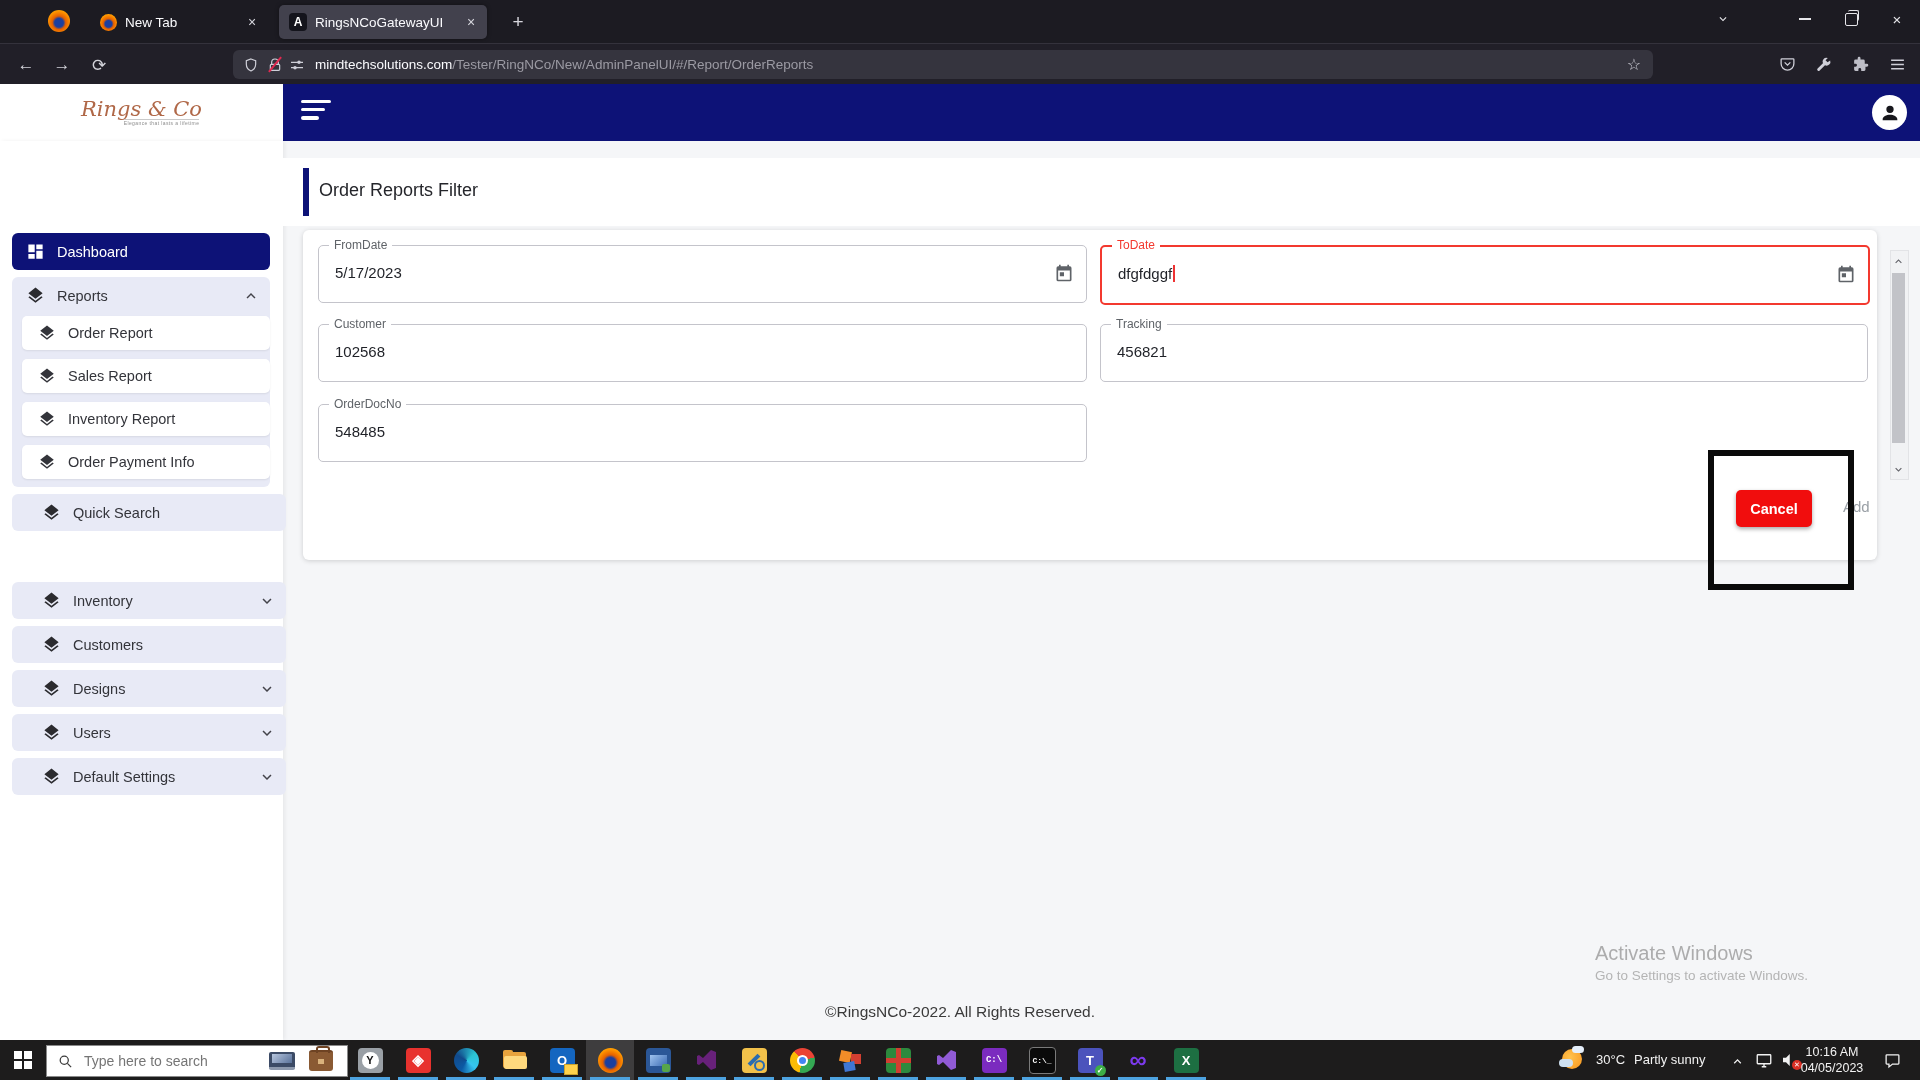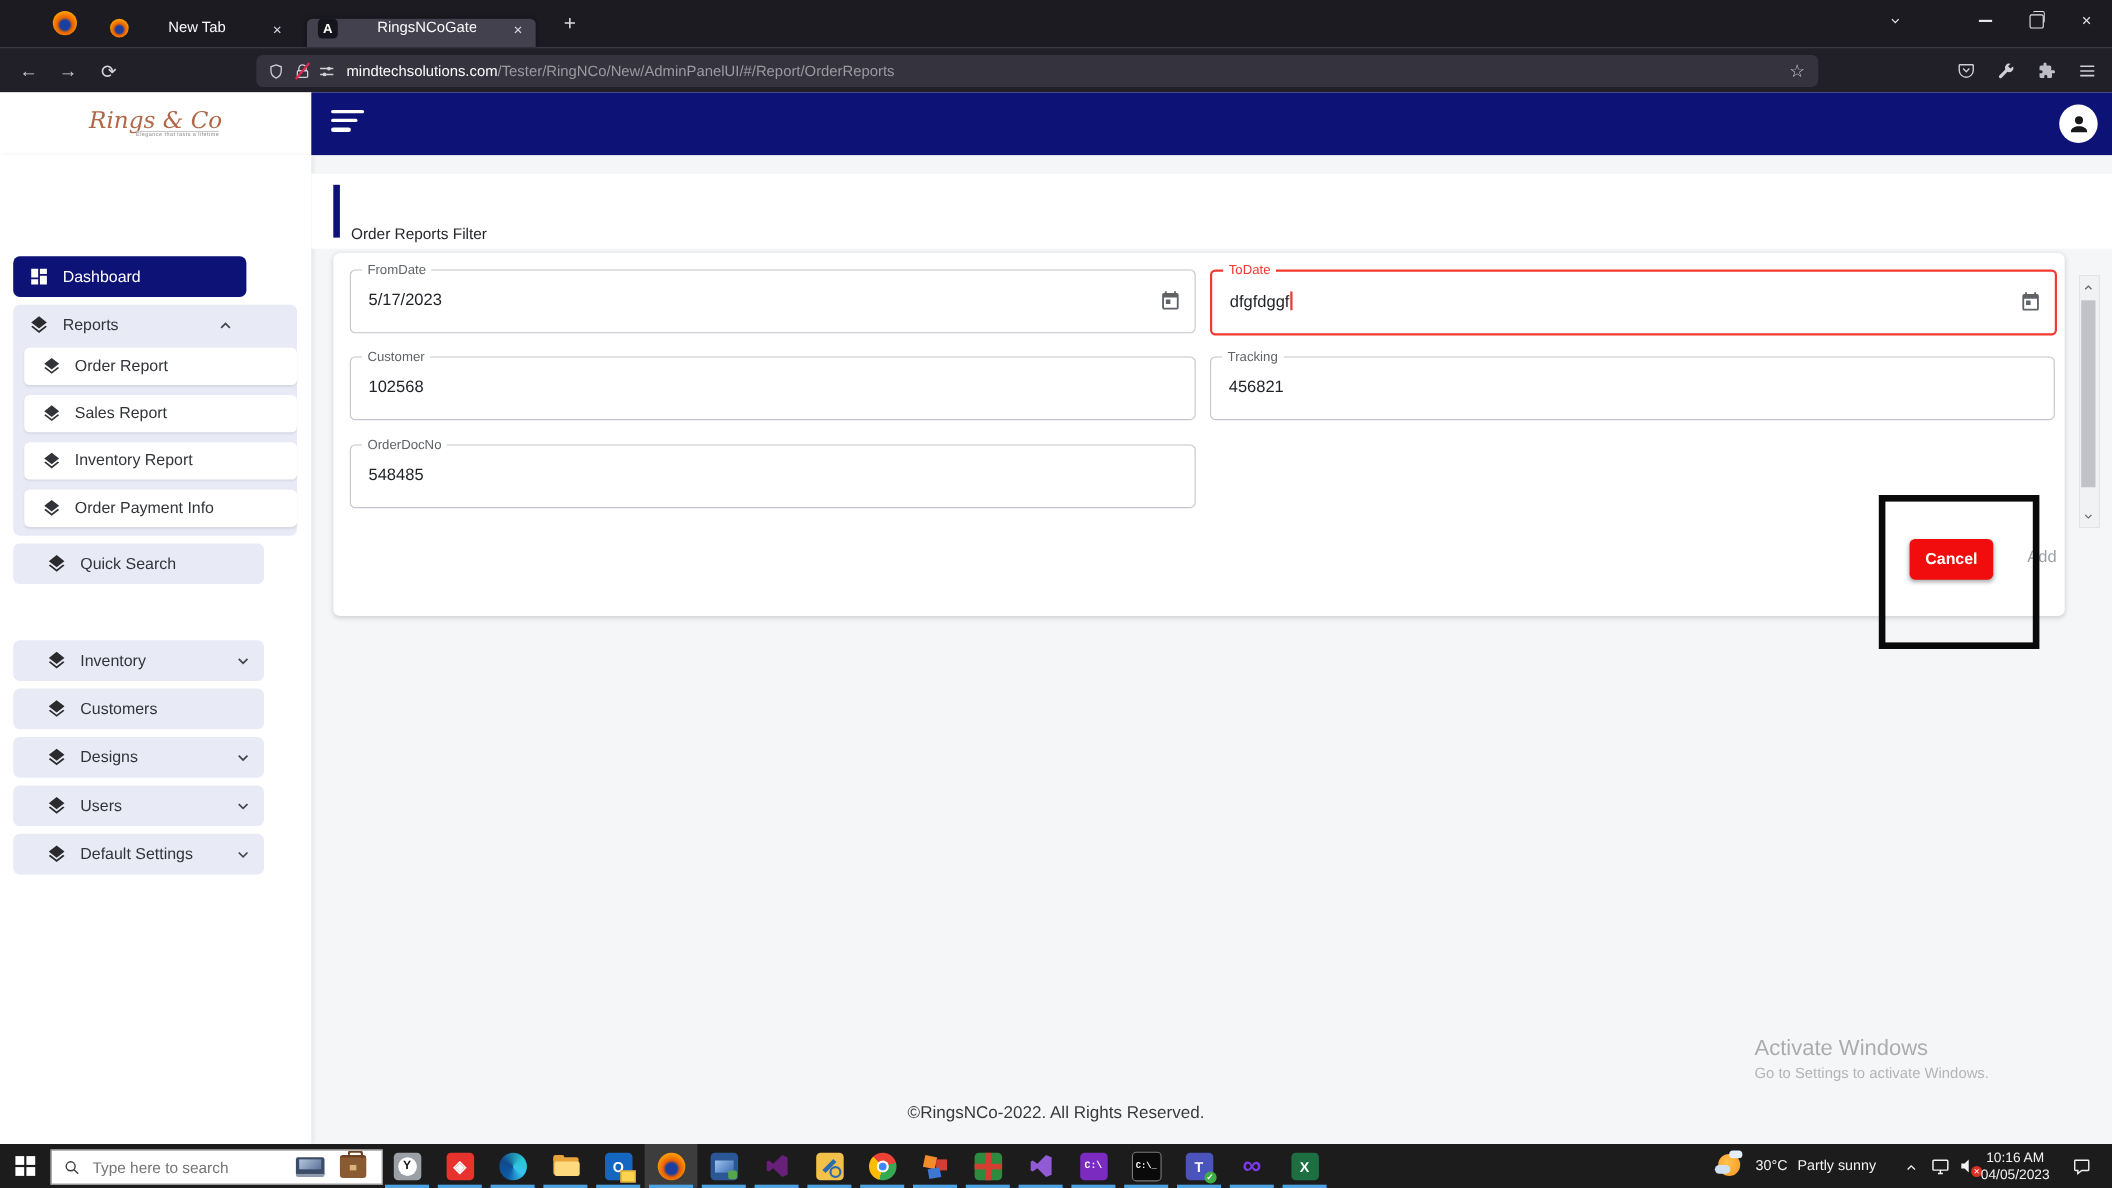--- a/index.html
+++ b/index.html
@@ -6,21 +6,21 @@
   .screen{position:relative;width:1920px;height:1080px;overflow:hidden;
     font-family:"Liberation Sans",sans-serif;background:#f5f6f8;}
   .abs{position:absolute;}
   svg{display:block;}
 
   
   .tabbar{position:absolute;top:0;left:0;width:1920px;height:43px;background:#1c1b22;}
   .ffcircle{width:22px;height:22px;border-radius:50%;
     background:radial-gradient(circle at 50% 58%,#1b3fa0 0 26%,#e66000 40%,#ff9500 68%,#ffcb00 100%);}
   .ffview{left:48px;top:10px;}
-  .tab{position:absolute;top:17px;height:34px;border-radius:5px;display:flex;align-items:flex-start;color:#fbfbfe;font-size:13.5px;gap:28px;}
+  .tab{position:absolute;top:5px;height:34px;border-radius:5px;display:flex;align-items:center;color:#fbfbfe;font-size:13.5px;}
   .tab-inactive{left:90px;width:178px;}
   .tab-active{left:279px;width:208px;background:#42414d;box-shadow:0 0 4px rgba(0,0,0,.4);}
   .tab .ffcircle{width:17px;height:17px;margin:0 8px 0 10px;position:static;}
   .favicon{width:18px;height:18px;margin:0 8px 0 10px;background:#14141c;border-radius:4px;
     color:#fff;font-size:12px;font-weight:bold;display:flex;align-items:center;justify-content:center;}
   .tab-title{flex:1;white-space:nowrap;overflow:hidden;}
   .tab-close{width:20px;height:20px;margin-right:6px;border-radius:4px;color:#d7d7de;font-size:14px;
     display:flex;align-items:center;justify-content:center;}
   .newtab{left:505px;top:9px;width:26px;height:26px;color:#d7d7de;font-size:19px;display:flex;align-items:center;justify-content:center;border-radius:4px;}
   .wctrl{top:0;width:46px;height:38px;display:flex;align-items:center;justify-content:center;color:#e6e6ea;font-size:15px;}
@@ -49,38 +49,38 @@
   .logo-script{font-family:"DejaVu Serif",serif;font-style:italic;font-size:21px;color:#b06848;line-height:20px;}
   .logo-tag{font-size:5px;color:#8d8d8d;letter-spacing:.4px;border-top:1px solid #c9c9c9;margin-left:40px;}
   .navybar{left:283px;top:0;width:1637px;height:57px;background:#0d1277;}
   .burger{left:18px;top:16px;width:32px;height:24px;cursor:pointer;}
   .burger span{display:block;background:#fff;height:3.2px;border-radius:2px;margin-bottom:5px;}
   .b1{width:30px;}.b2{width:24px;}.b3{width:18px;}
   .avatar{right:13px;top:11px;width:35px;height:35px;border-radius:50%;background:#fff;display:flex;align-items:center;justify-content:center;}
 
   
   .sidebar{left:0;top:57px;width:283px;height:899px;background:#fff;box-shadow:2px 0 4px rgba(0,0,0,.06);}
-  .srow{position:absolute;left:12px;width:212px;height:37px;border-radius:6px;display:flex;align-items:center;
+  .srow{position:absolute;left:12px;width:258px;height:37px;border-radius:6px;display:flex;align-items:center;
     font-size:14.5px;color:#33343a;cursor:pointer;}
   .srow .licon{margin:0 12px 0 14px;color:#2b2b2f;}
   .slabel{flex:1;}
   .chev{margin-right:10px;color:#43434a;}
   .chev-up{transform:rotate(180deg);}
   .row-active{background:#0d1277;color:#fff;}
   .row-active .licon{color:#fff;}
   .lav{background:#e8eaf6;padding-left:16px;}
   .group{position:absolute;left:12px;top:136px;width:258px;height:210px;background:#e8eaf6;border-radius:6px;}
   .subrow{position:absolute;left:22px;width:248px;height:34px;background:#fff;border-radius:5px;display:flex;align-items:center;
     font-size:14.5px;color:#33343a;cursor:pointer;box-shadow:0 1px 2px rgba(0,0,0,.08);}
   .subrow .licon{margin:0 12px 0 16px;}
 
   
   .titleband{left:283px;top:74px;width:1637px;height:68px;background:#fff;}
   .accent{left:20px;top:10px;width:6px;height:48px;background:#0d1277;}
-  .page-title{left:36px;top:22px;font-size:14px;font-weight:500;color:#25262b;margin-top:24px;}
+  .page-title{left:36px;top:22px;font-size:18px;font-weight:500;color:#25262b;}
 
   .card{left:303px;top:146px;width:1574px;height:330px;background:#fff;border-radius:6px;box-shadow:0 1px 5px rgba(0,0,0,.16);}
   .field{position:absolute;height:56px;border:1px solid #c4c4cb;border-radius:5px;background:#fff;}
   .f-left{left:15px;width:767px;}
   .f-right{left:797px;width:766px;}
   .frow1{top:15px;}.frow2{top:94px;}.frow3{top:174px;}
   .field label{position:absolute;top:-8px;left:10px;background:#fff;padding:0 5px;font-size:12px;color:#5f6368;}
   .fval{position:absolute;left:16px;top:18px;font-size:15px;color:#1f2127;}
   .field-error{border:2px solid #f3392f;}
   .field-error label{color:#f3392f;top:-9px;}

